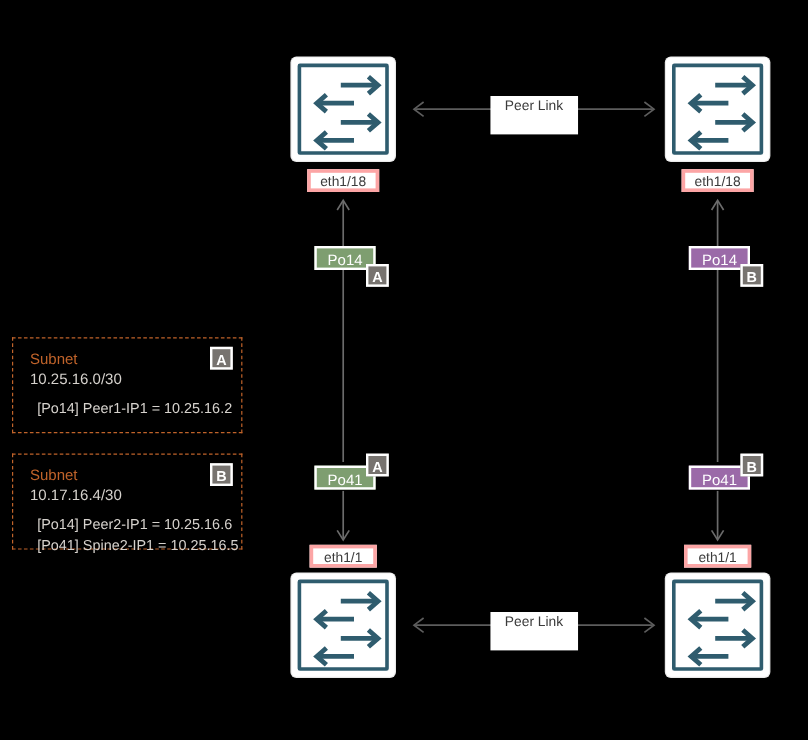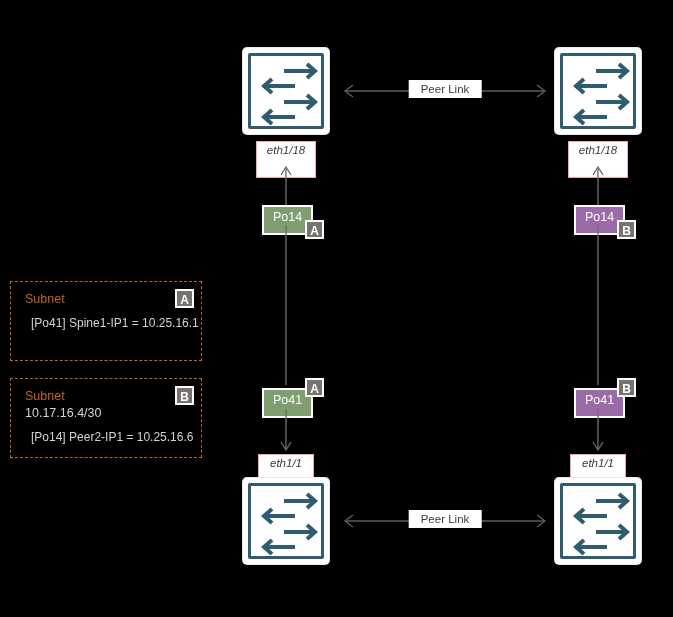--- a/index.html
+++ b/index.html
@@ -41,36 +41,35 @@
     border: 3px solid #2f5c6e;
     border-radius: 2px;
     background: #ffffff;
   }
   .switch-inner svg { display: block; }
 
   
   .port-label {
     position: absolute;
     background: #ffffff;
-    border: 1px solid #fca5a5;
+    border: 3px solid #fca5a5;
     color: #3b3b3b;
     font-size: 11.5px;
     line-height: 17px;
-    height: 37px;
+    height: 19px;
     padding: 0 7px;
     text-align: center;
     white-space: nowrap;
     box-sizing: border-box;
-    font-style: italic;
   }
 
   
   .po-chip {
     position: absolute;
-    height: 30px;
+    height: 20px;
     line-height: 20px;
     padding: 0 9px;
     color: #ffffff;
     font-size: 12.5px;
     text-align: center;
     white-space: nowrap;
     box-sizing: border-box;
     border: 2px solid #ffffff;
   }
   .po-green { background: #7e9e70; }
@@ -99,21 +98,21 @@
   .peer-link svg { display: block; }
   .peer-link-label {
     position: absolute;
     top: 0;
     left: 50%;
     transform: translateX(-50%);
     background: #ffffff;
     color: #3b3b3b;
     font-size: 11.5px;
     line-height: 18px;
-    height: 18px;
+    height: 32px;
     padding: 0 12px;
     white-space: nowrap;
   }
 
   
   .vconn {
     position: absolute;
     width: 14px;
   }
   .vconn svg { display: block; }
@@ -317,28 +316,30 @@
         <line x1="8" y1="11" x2="206" y2="11"></line>
         <polyline points="15,5 7,11 15,17"></polyline>
         <polyline points="199,5 207,11 199,17"></polyline>
       </g>
     </svg>
     <span class="peer-link-label">Peer Link</span>
   </div>
 
   <div class="subnet-box" style="left:10px; top:281px; width:192px; height:80px;">
     <p class="subnet-title">Subnet</p>
+    <p class="subnet-cidr">10.25.16.0/30</p>
     <div class="subnet-rows">
-      <div class="subnet-row">[Po41] Spine1-IP1 = 10.25.16.1</div>
+      <div class="subnet-row">[Po14] Peer1-IP1 = 10.25.16.2</div>
     </div>
     <div class="badge subnet-badge">A</div>
   </div>
 
   <div class="subnet-box" style="left:10px; top:378px; width:192px; height:80px;">
     <p class="subnet-title">Subnet</p>
     <p class="subnet-cidr">10.17.16.4/30</p>
     <div class="subnet-rows">
       <div class="subnet-row">[Po14] Peer2-IP1 = 10.25.16.6</div>
+      <div class="subnet-row">[Po41] Spine2-IP1 = 10.25.16.5</div>
     </div>
     <div class="badge subnet-badge">B</div>
   </div>
 
 </div>
 
 </body></html>

